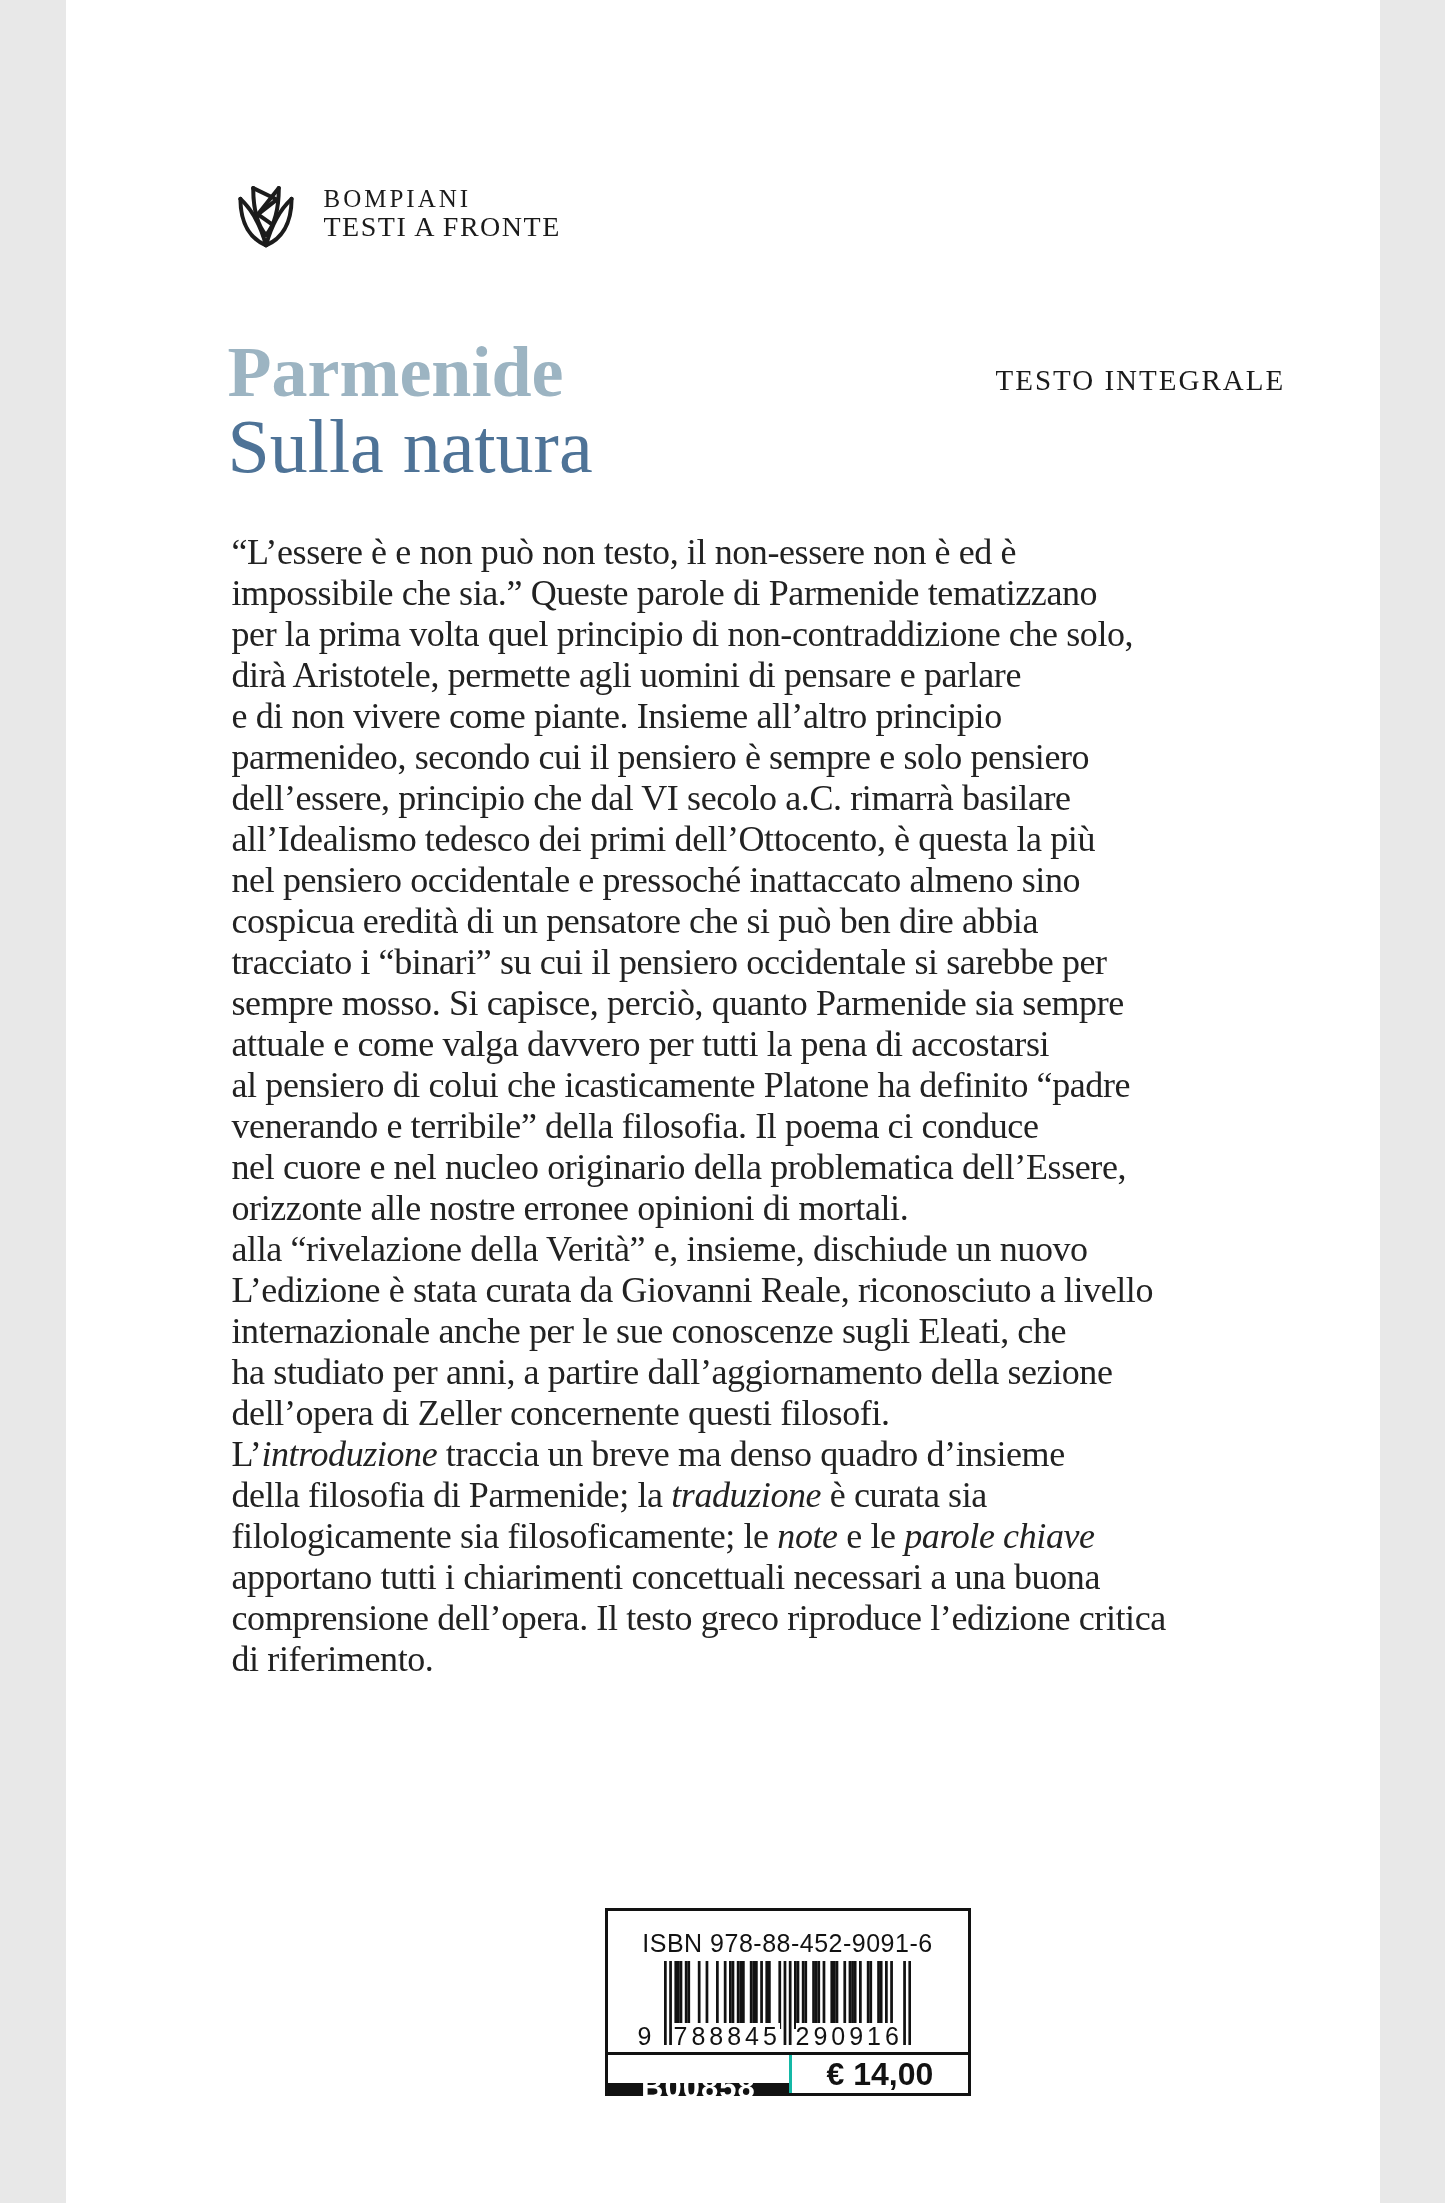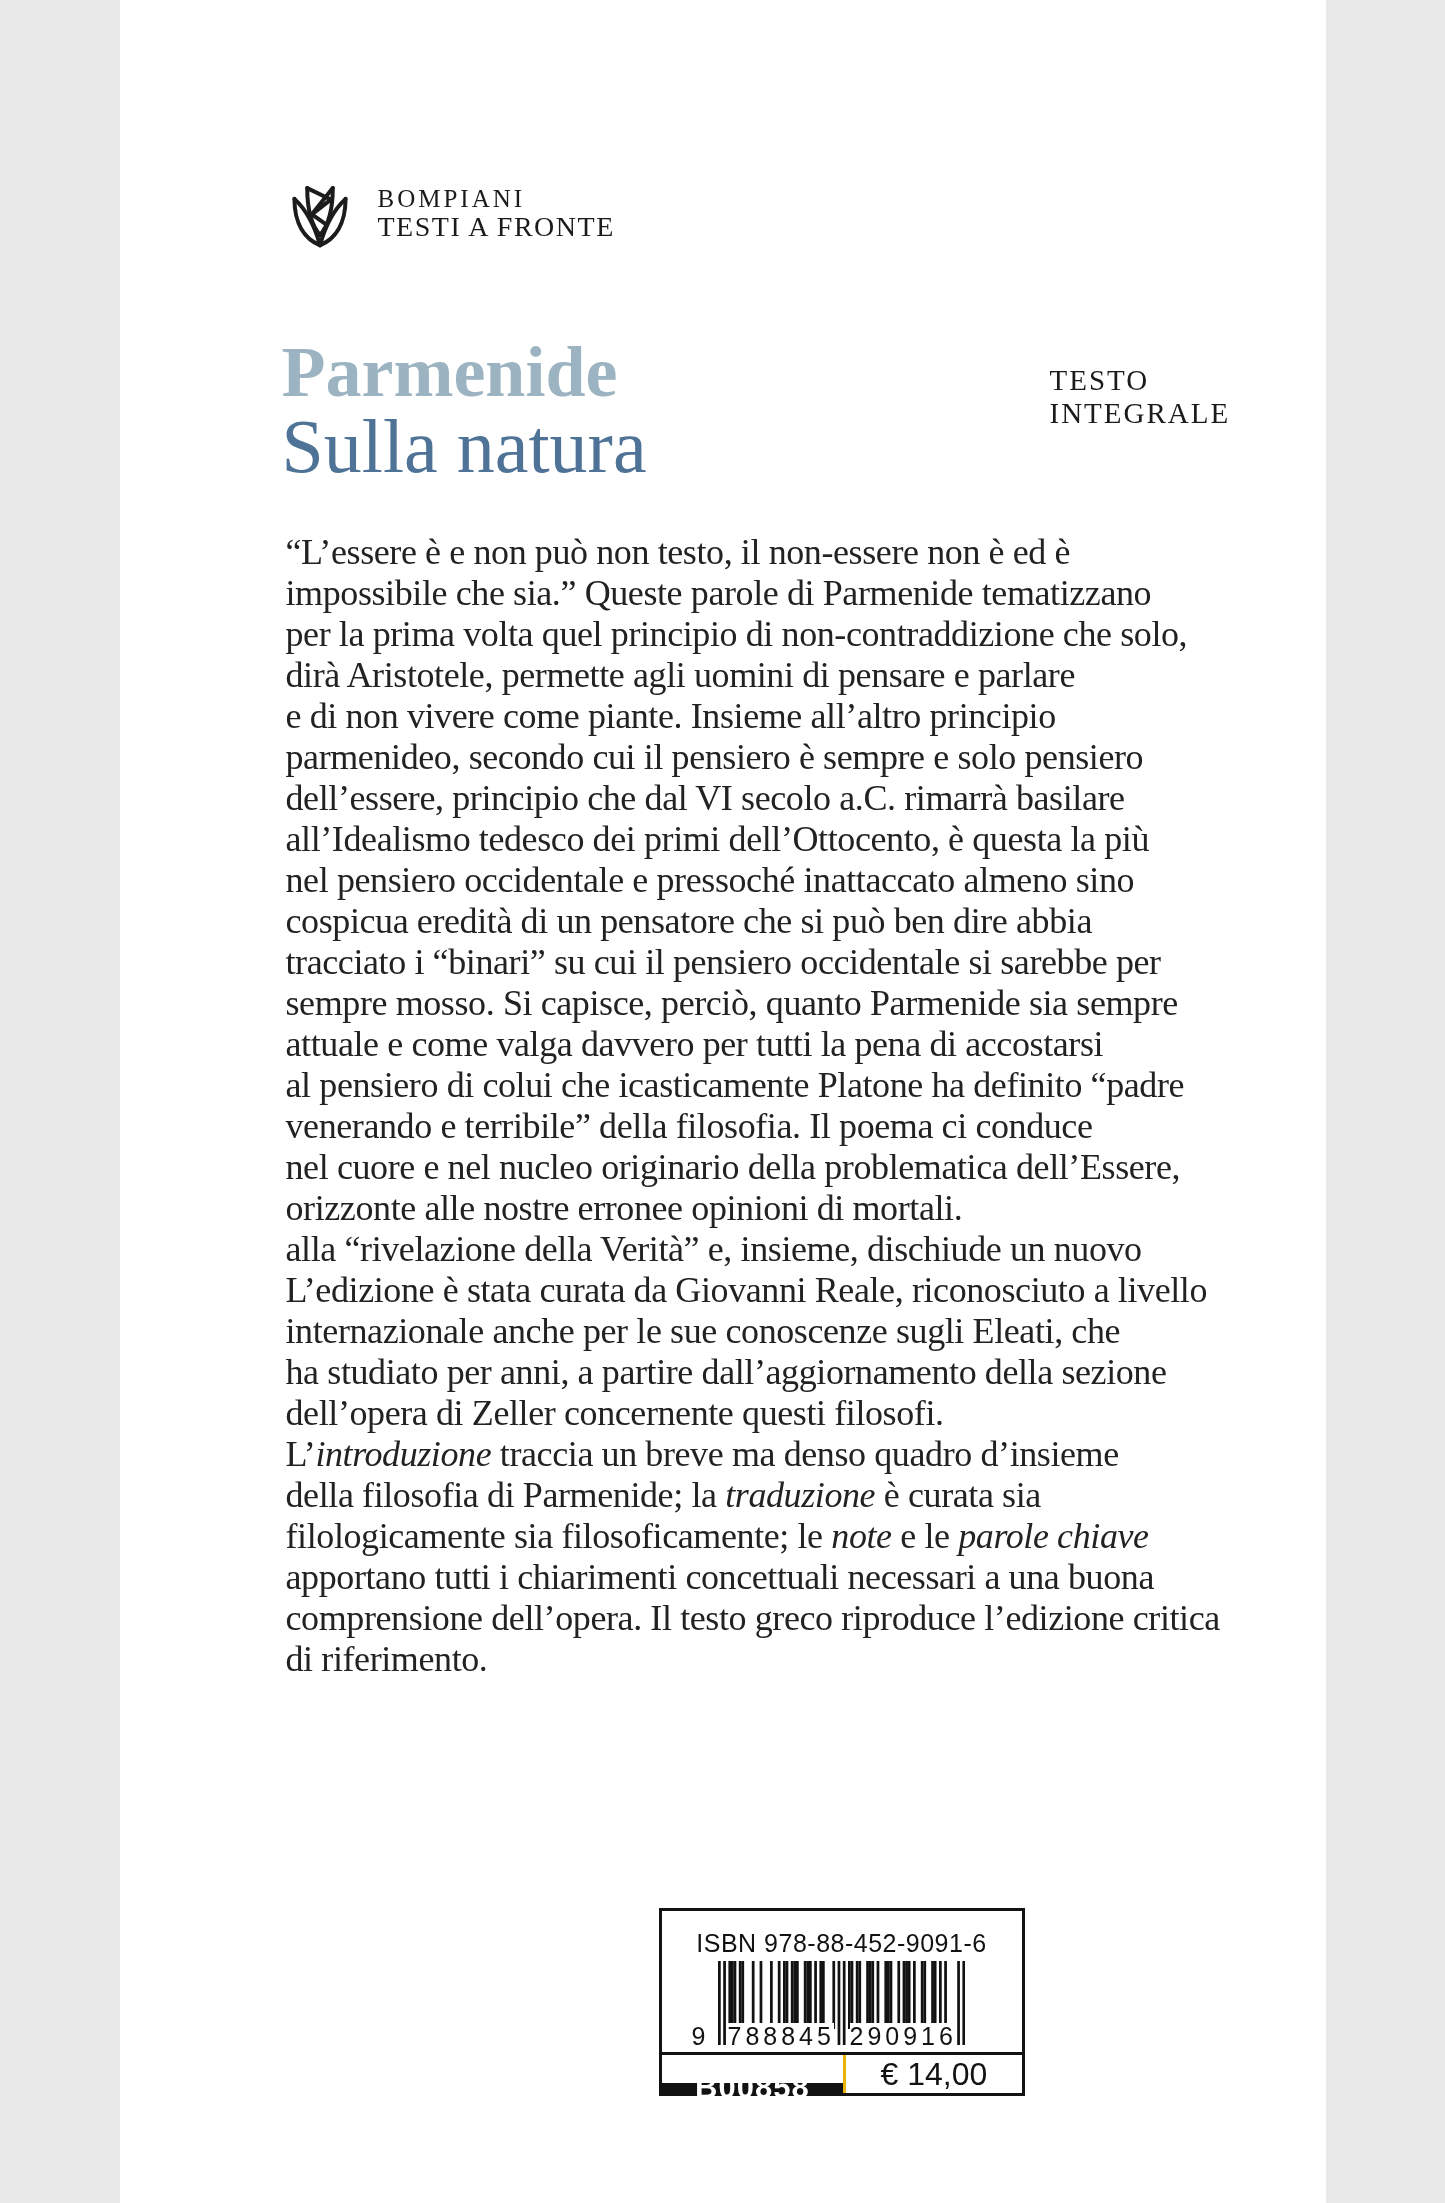--- a/index.html
+++ b/index.html
@@ -1,17 +1,17 @@
 <!DOCTYPE html>
 <html><head>
 <meta charset="utf-8">
 <style>
   html,body { margin:0; padding:0; background:#e8e8e8; }
   .page {
-    position:relative; width:1206px; height:2203px; margin:0 auto;
+    position:relative; width:1314px; height:2203px; margin:0 auto;
     background:#ffffff; overflow:hidden;
     font-family:"Liberation Serif", serif; color:#1e1e1e;
   }
 
   
   .brand { position:absolute; left:166px; top:176px; display:flex; gap:24px; align-items:flex-start; }
   .brand-icon svg { width:68px; height:74px; display:block; }
   .brand-text { padding-top:9px; color:#1b1b1b; }
   .brand-line1 { font-size:25px; letter-spacing:3px; line-height:27px; }
   .brand-line2 { font-size:28px; letter-spacing:1.5px; line-height:29px; }
@@ -35,22 +35,22 @@
   .bars-wrap { position:relative; height:88px; margin-top:3px; }
   .bars-wrap svg { position:absolute; left:56px; top:0; }
   .bc-digit, .bc-grp { position:absolute; bottom:0; font-size:25px; line-height:26px; }
   .bc-d0 { left:30px; }
   .bc-g1 { left:66px;  width:106px; text-align:center; letter-spacing:4px; background:#fff; }
   .bc-g2 { left:188px; width:106px; text-align:center; letter-spacing:4px; background:#fff; }
   .label-row { position:absolute; bottom:0; left:0; width:100%; height:41px; display:flex;
                border-top:3px solid #121212; box-sizing:border-box; }
   .cell-code { width:50.5%; background:#121212; color:#fff; font-weight:bold; font-size:31px;
                display:flex; align-items:center; justify-content:center; letter-spacing:1px;margin-top:28px; }
-  .cell-price { flex:1; background:#fff; border-left:3px solid #eab308; box-sizing:border-box;
-                display:flex; align-items:center; justify-content:center; font-weight:normal; font-size:32px; }
+  .cell-price { flex:1; background:#fff; border-left:3px solid #14b8a6; box-sizing:border-box;
+                display:flex; align-items:center; justify-content:center; font-weight:bold; font-size:32px; }
 
   
   .credit { position:absolute; left:1372px; top:1874px; height:218px; width:32px;
             writing-mode:vertical-rl; transform:rotate(180deg);
             font-family:"Liberation Sans", sans-serif; font-weight:bold; font-size:19px;
             color:#121212; display:flex; align-items:center; }
 </style>
 </head>
 <body>
 

